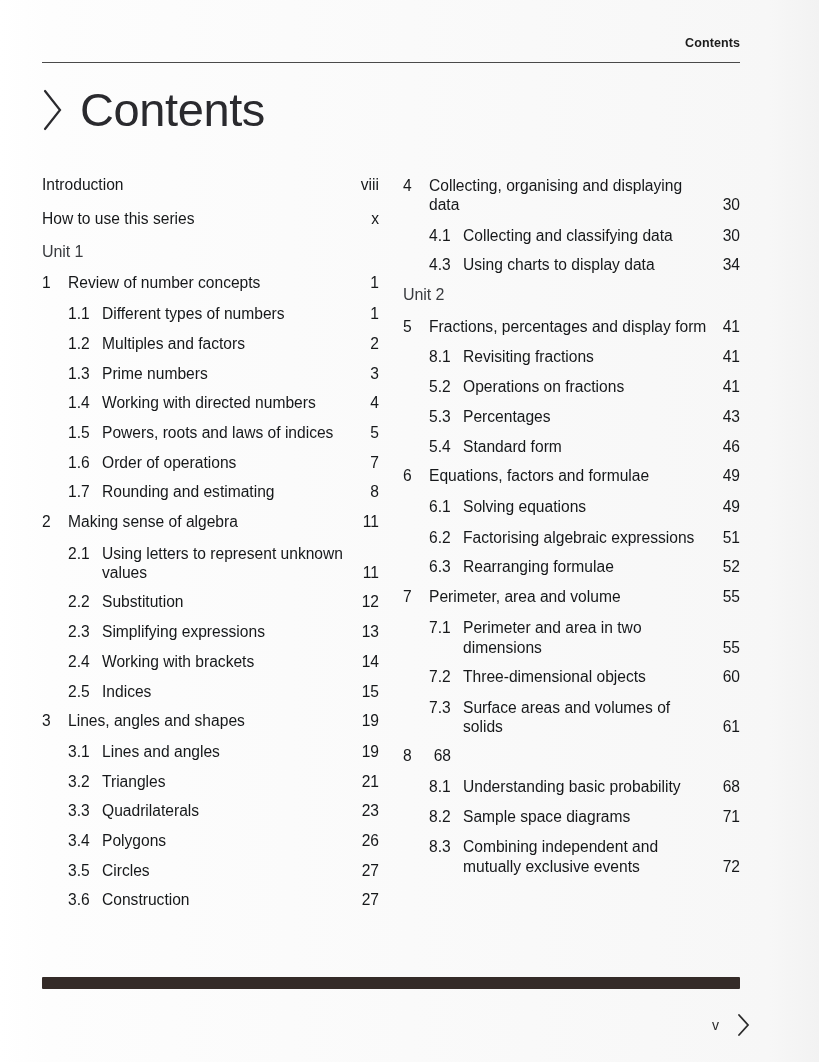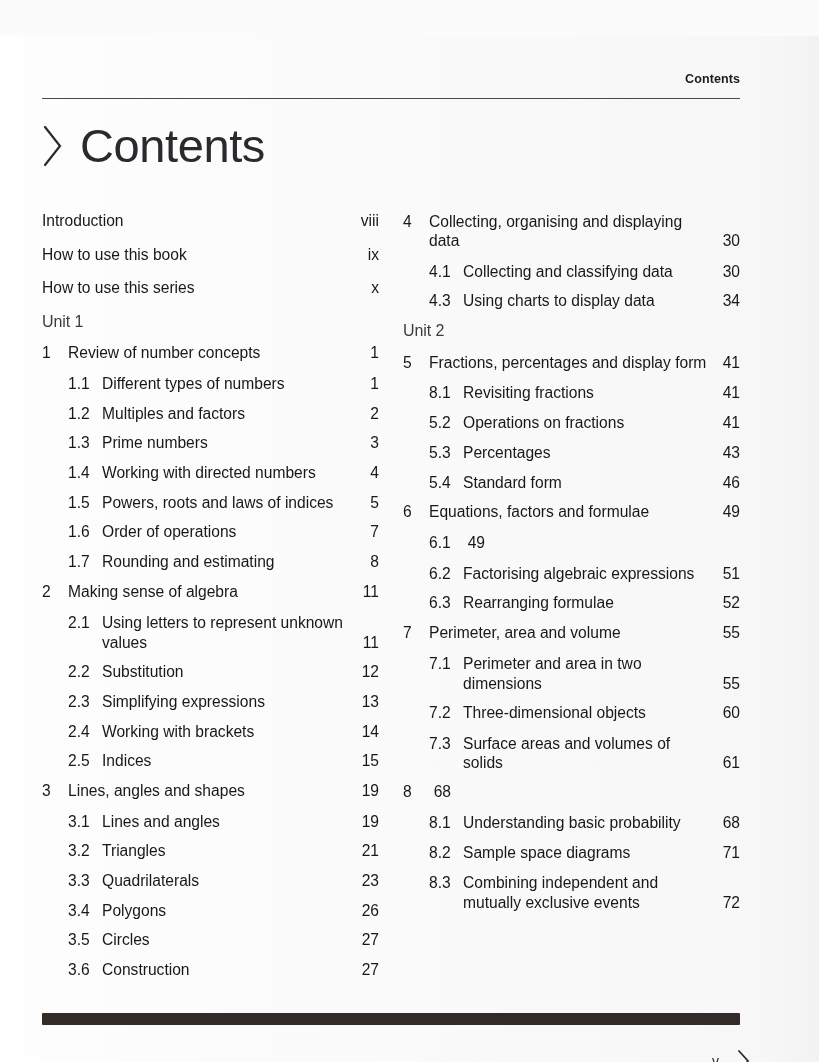--- a/index.html
+++ b/index.html
@@ -14,21 +14,20 @@
     color: #1c1c1c;
     overflow: hidden;
     position: relative;
   }
 
   .page {
     position: absolute;
     inset: 0;
     background:
       linear-gradient(to right, #ffffff 0%, #fdfdfd 6%, #fafafa 50%, #f7f7f7 94%, #f2f2f2 100%);
-    margin-top: 36px;
   }
 
   
   .running-head {
     position: absolute;
     top: 36px;
     right: 79px;
     font-size: 12.5px;
     font-weight: bold;
     letter-spacing: 0.1px;
@@ -204,24 +203,20 @@
 
   <div class="cols">
 
     <div class="col left">
 
       <div class="row fm-row">
         <span class="fm-label">Introduction</span>
         <span class="fm-page">viii</span>
       </div>
       <div class="row fm-row">
-        <span class="fm-label">How to use this book</span>
-        <span class="fm-page">ix</span>
-      </div>
-      <div class="row fm-row">
         <span class="fm-label">How to use this series</span>
         <span class="fm-page">x</span>
       </div>
 
       <div class="unit">Unit 1</div>
 
       <div class="row ch-row">
         <span class="ch-num">1</span>
         <span class="ch-title">Review of number concepts</span>
         <span class="ch-page">1</span>
@@ -402,20 +397,21 @@
       </div>
 
       <div class="row ch-row" style="margin-top:4px;">
         <span class="ch-num">6</span>
         <span class="ch-title">Equations, factors and formulae</span>
         <span class="ch-page">49</span>
       </div>
       <div class="row sec-row">
         <span class="sec-pad"></span>
         <span class="sec-num">6.1</span>
+        <span class="sec-title">Solving equations</span>
         <span class="sec-page">49</span>
       </div>
       <div class="row sec-row two-line">
         <span class="sec-pad"></span>
         <span class="sec-num">6.2</span>
         <span class="sec-title">Factorising algebraic expressions</span>
         <span class="sec-page">51</span>
       </div>
       <div class="row sec-row">
         <span class="sec-pad"></span>

